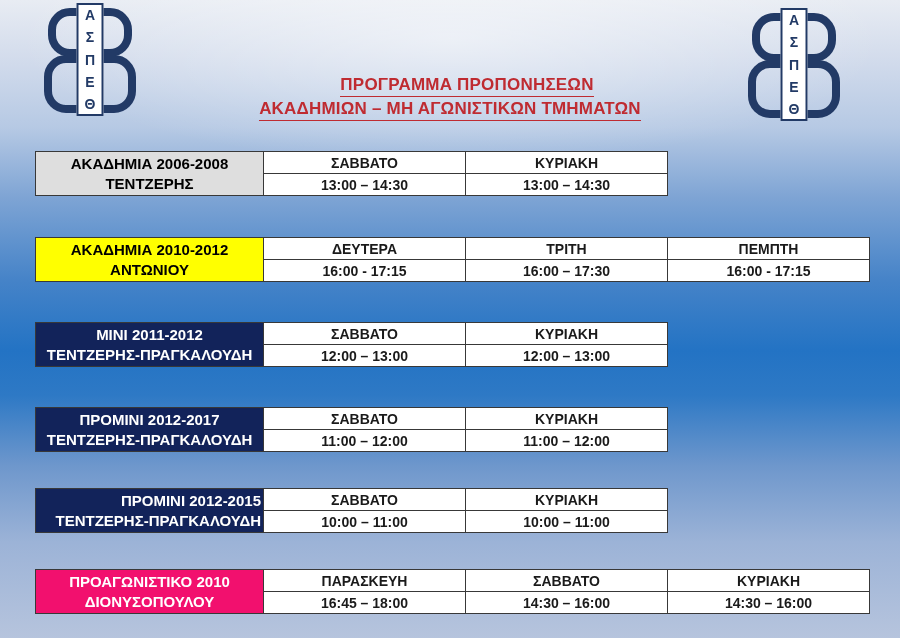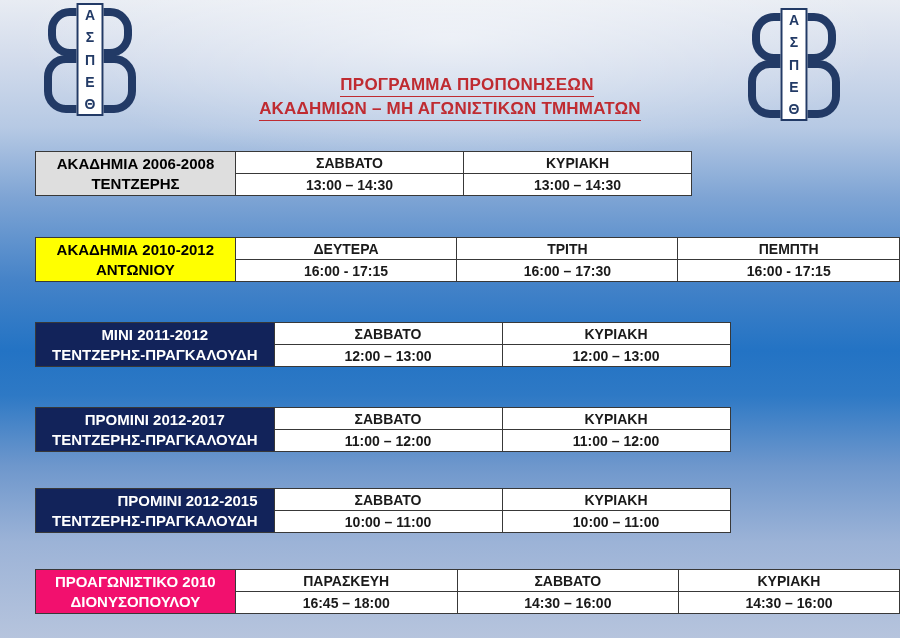--- a/index.html
+++ b/index.html
@@ -50,23 +50,23 @@
     display:inline-block;color:#bf2b31;font-size:17px;font-weight:bold;
     border-bottom:1.5px solid #bf2b31;padding-bottom:1px;letter-spacing:0.2px;
   }
 
   
   table.sched{position:absolute;border-collapse:collapse;table-layout:fixed;}
   table.sched td{
     border:1.5px solid #383838;box-sizing:border-box;
     text-align:center;vertical-align:middle;font-weight:bold;
   }
-  td.label{width:200px;border-width:2px;padding:1px 16px;}
+  td.label{width:228px;border-width:2px;padding:1px 2px;}
   td.label .lab{font-size:15px;line-height:20px;white-space:nowrap;}
-  td.day,td.time{width:228px;height:22px;background:#ffffff;color:#1a1a1a;font-size:14px;}
+  td.day,td.time{width:202px;height:22px;background:#ffffff;color:#1a1a1a;font-size:14px;}
 </style>
 </head>
 <body>
 
 <div class="page">
 
   <div class="logo" style="left:44px;top:8px;">
     <div class="loop loop-top"></div>
     <div class="loop loop-bottom"></div>
     <div class="strip">

